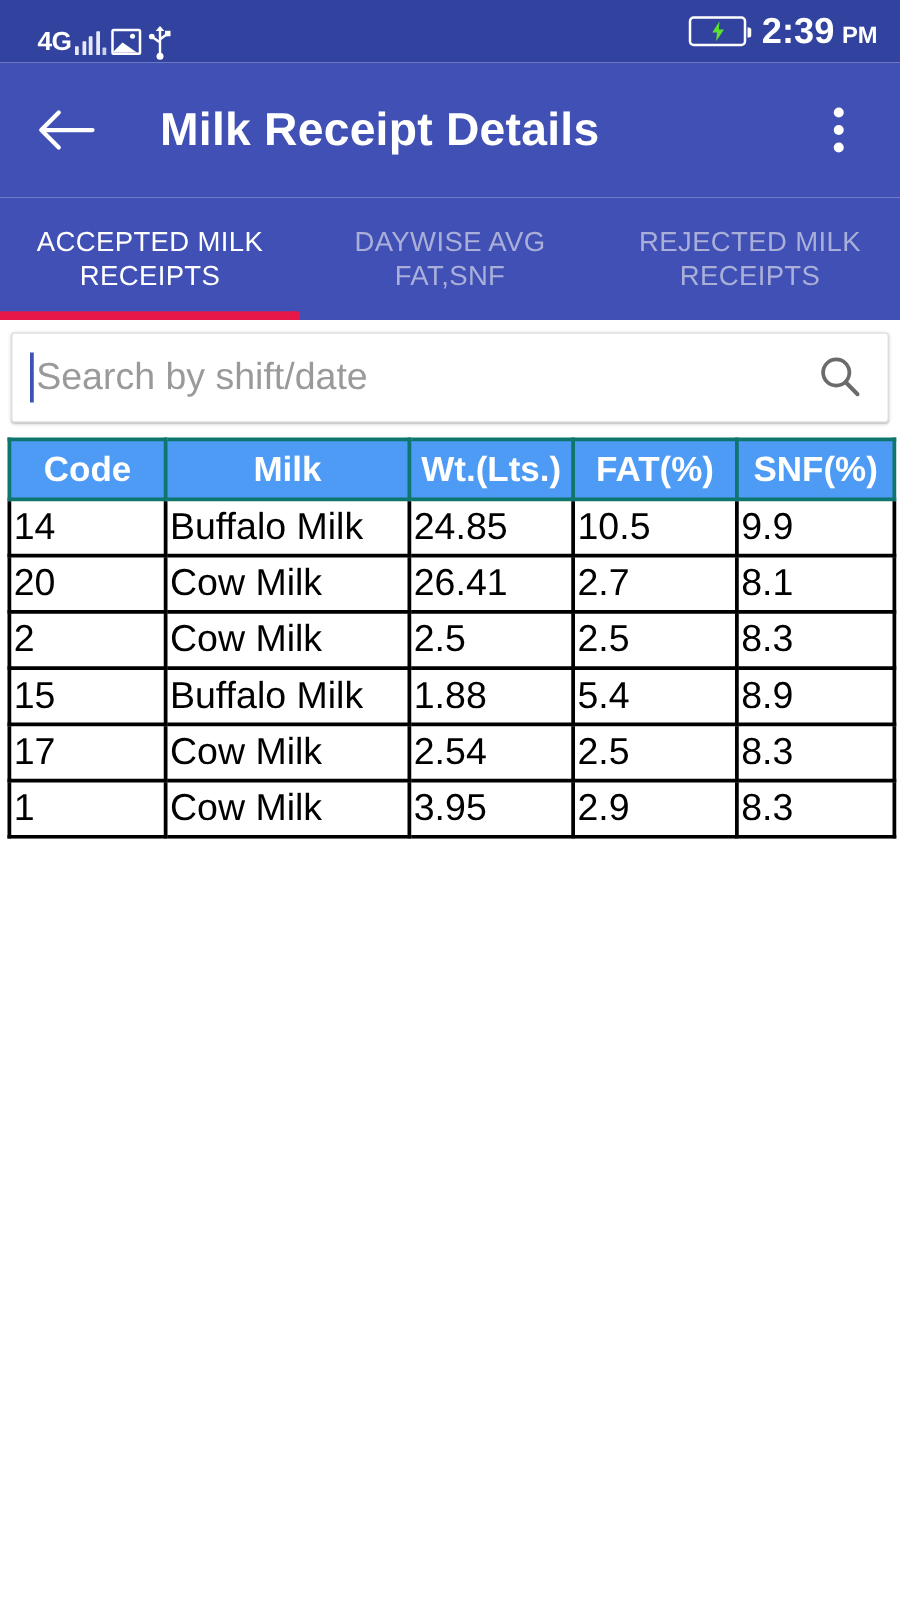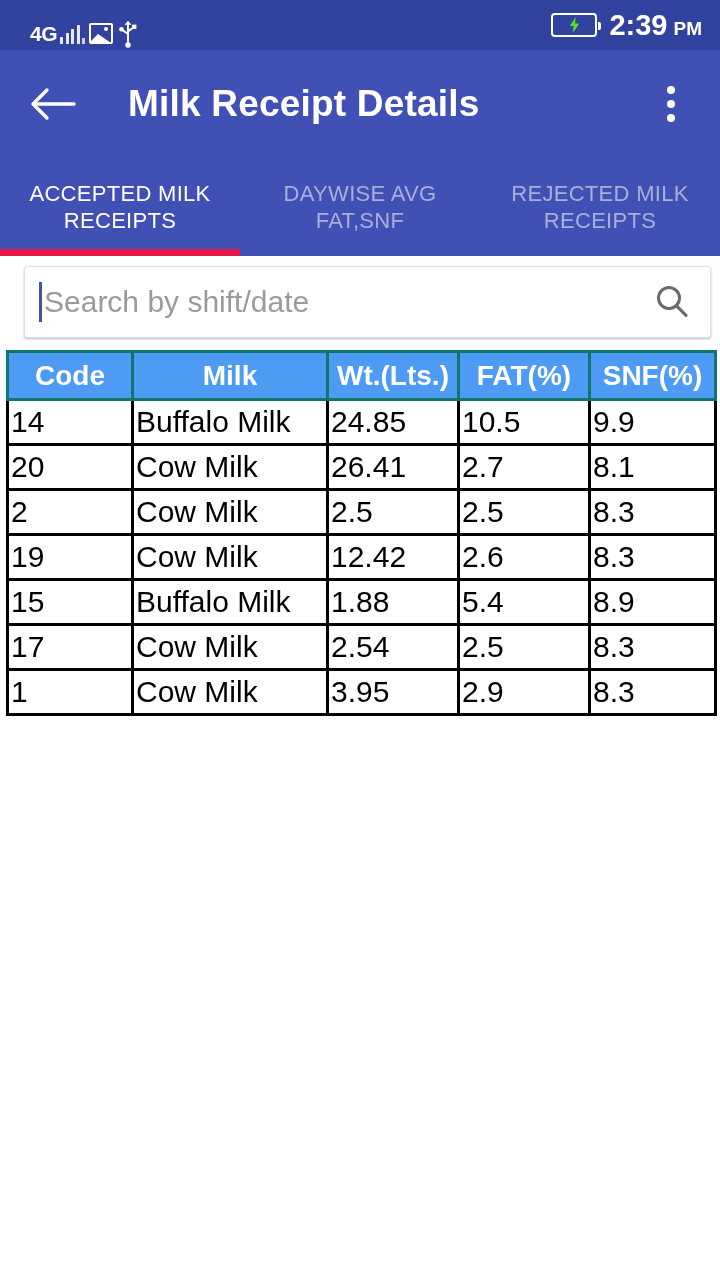--- a/index.html
+++ b/index.html
@@ -174,21 +174,21 @@
   .tab-indicator {
     position: absolute;
     left: 0; bottom: 0;
     width: 240px; height: 7px;
     background: #e8174a;
   }
 
   
   .search-wrap {
     background: #ffffff;
-    padding: 10px 9px 12px 24px;
+    padding: 10px 9px 12px 9px;
   }
   .search-box {
     height: 72px;
     background: #ffffff;
     border: 1px solid #e2e2e2;
     border-radius: 3px;
     box-shadow: 0 1px 3px rgba(0,0,0,0.20), 0 1px 1px rgba(0,0,0,0.10);
     display: flex;
     align-items: center;
     padding: 0 18px 0 0;
@@ -357,27 +357,20 @@
           <td>8.1</td>
         </tr>
         <tr>
           <td>2</td>
           <td>Cow Milk</td>
           <td>2.5</td>
           <td>2.5</td>
           <td>8.3</td>
         </tr>
         <tr>
-          <td>19</td>
-          <td>Cow Milk</td>
-          <td>12.42</td>
-          <td>2.6</td>
-          <td>8.3</td>
-        </tr>
-        <tr>
           <td>15</td>
           <td>Buffalo Milk</td>
           <td>1.88</td>
           <td>5.4</td>
           <td>8.9</td>
         </tr>
         <tr>
           <td>17</td>
           <td>Cow Milk</td>
           <td>2.54</td>

